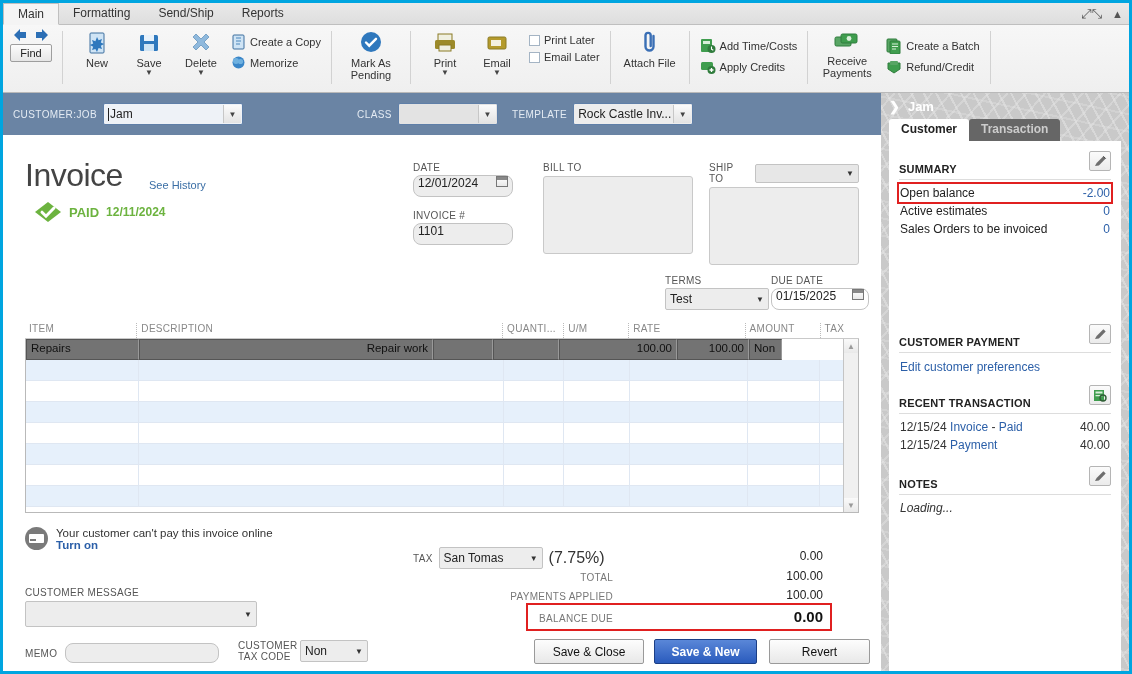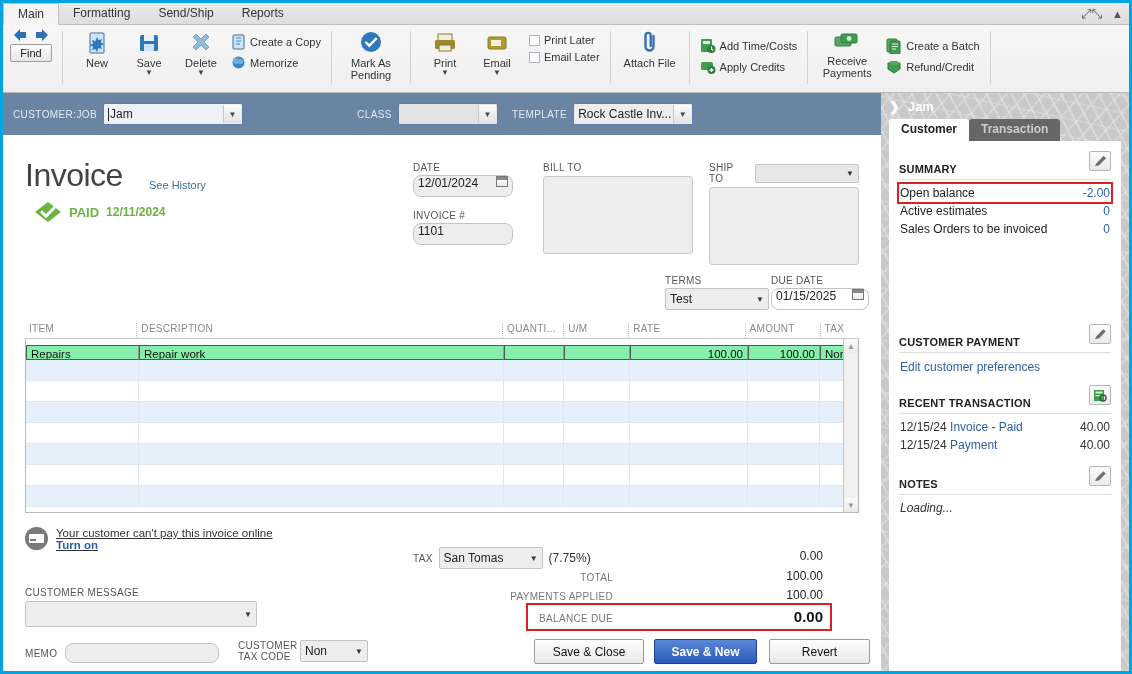--- a/index.html
+++ b/index.html
@@ -77,29 +77,29 @@
   
   .gridwrap { position:absolute; left:22px; top:188px; right:22px; height:190px; }
   .ghead { display:flex; height:16px; font-size:10px; color:#888; letter-spacing:.3px;
     border-bottom:1px solid #c9c9c9; }
   .ghead .gh { padding-left:4px; border-left:1px dotted #bbb; }
   .ghead .gh:first-child { border-left:none; }
   .gbody { border:1px solid #b9b9b9; border-top:none; height:174px; background:#fff; position:relative; overflow:hidden; }
   .grow { display:flex; height:21px; font-size:11.5px; color:#111; }
   .grow .gc { border-right:1px solid #dfe7f2; border-bottom:1px solid #dfe7f2; padding:2px 4px; overflow:hidden; white-space:nowrap; }
   .grow.stripe { background:#e6f0fb; }
-  .grow.sel .gc { border:1px solid #555; border-right:1px solid #999; border-bottom:1px solid #555; background:#86efac;margin-top:6px; }
+  .grow.sel .gc { border:1px solid #555; border-right:1px solid #999; border-bottom:1px solid #555; background:#737373; }
   .num { text-align:right; }
   .vscroll { position:absolute; right:0; top:0; bottom:0; width:15px; background:#f0f0f0; border-left:1px solid #c4c4c4; }
   .vsbtn { height:14px; display:flex; align-items:center; justify-content:center; font-size:8px; color:#9a9a9a;
     background:linear-gradient(#fafafa,#e9e9e9); cursor:pointer; }
   .vsbtn.bot { position:absolute; bottom:0; left:0; right:0; }
 
   
-  .paynotice { position:absolute; left:22px; top:392px; display:flex; gap:8px; align-items:flex-start;text-decoration:underline; }
+  .paynotice { position:absolute; left:22px; top:392px; display:flex; gap:8px; align-items:flex-start; }
   .cardico { width:23px; height:23px; border-radius:50%; background:#7a7a7a; position:relative; flex:0 0 auto; }
   .cardico:after { content:""; position:absolute; left:4px; top:7px; width:15px; height:9px; background:#fff; border-radius:1px; }
   .cardico:before { content:""; position:absolute; left:5px; top:12px; width:6px; height:1.5px; background:#7a7a7a; z-index:2; }
   .pn-t { font-size:11.5px; color:#333; }
   .pn-l { font-size:11.5px; color:#2b5fa8; font-weight:bold; cursor:pointer; }
 
   .selbox { border:1px solid #c3c3c3; background:#ededed; border-radius:2px; height:22px;
     display:flex; align-items:center; padding:0 4px; font-size:12px; color:#222; position:relative; }
   .selbox .dd { position:absolute; right:4px; top:50%; transform:translateY(-50%); font-size:8px; color:#333; }
 
@@ -422,21 +422,21 @@
         <div class="gh" style="width:358px;">DESCRIPTION</div>
         <div class="gh" style="width:62px;margin-left:13px;">QUANTI...</div>
         <div class="gh" style="width:66px;">U/M</div>
         <div class="gh" style="width:118px;">RATE</div>
         <div class="gh" style="width:76px;">AMOUNT</div>
         <div class="gh" style="width:40px;">TAX</div>
       </div>
       <div class="gbody">
         <div class="grow sel">
           <div class="gc" style="width:113px;">Repairs</div>
-          <div class="gc" style="width:365px;">Repair work</div>
+          <div class="gc" style="width:294px;text-align:right;">Repair work</div>
           <div class="gc" style="width:60px;"></div>
           <div class="gc" style="width:66px;"></div>
           <div class="gc num" style="width:118px;">100.00</div>
           <div class="gc num" style="width:72px;">100.00</div>
           <div class="gc" style="width:33px;">Non</div>
         </div>
         <div id="empty-rows">
             <div class="grow stripe">
               <div class="gc" style="width: 113px;"></div>
               <div class="gc" style="width: 365px;"></div>
@@ -536,21 +536,21 @@
         <span class="dd">▼</span>
       </div>
     </div>
 
     <div style="position:absolute; left:410px; top:412px; display:flex; align-items:center; gap:6px;">
       <span class="fld-cap">TAX</span>
       <div class="selbox" style="width:104px;">
         <span>San Tomas</span>
         <span class="dd">▼</span>
       </div>
-      <span style="font-size:12px; color:#333;">(7.75%)</span>
+      <span style="font-size:16px; color:#333;">(7.75%)</span>
     </div>
     <div class="tot-val" style="position:absolute; left:740px; top:414px; width:80px;">0.00</div>
 
     <div class="tot-lbl" style="position:absolute; left:480px; top:437px; width:130px;">TOTAL</div>
     <div class="tot-val" style="position:absolute; left:740px; top:434px; width:80px;">100.00</div>
 
     <div class="tot-lbl" style="position:absolute; left:440px; top:456px; width:170px;">PAYMENTS APPLIED</div>
     <div class="tot-val" style="position:absolute; left:740px; top:453px; width:80px;">100.00</div>
 
     <div class="redbox" style="left:523px; top:468px; width:306px; height:28px;"></div>

